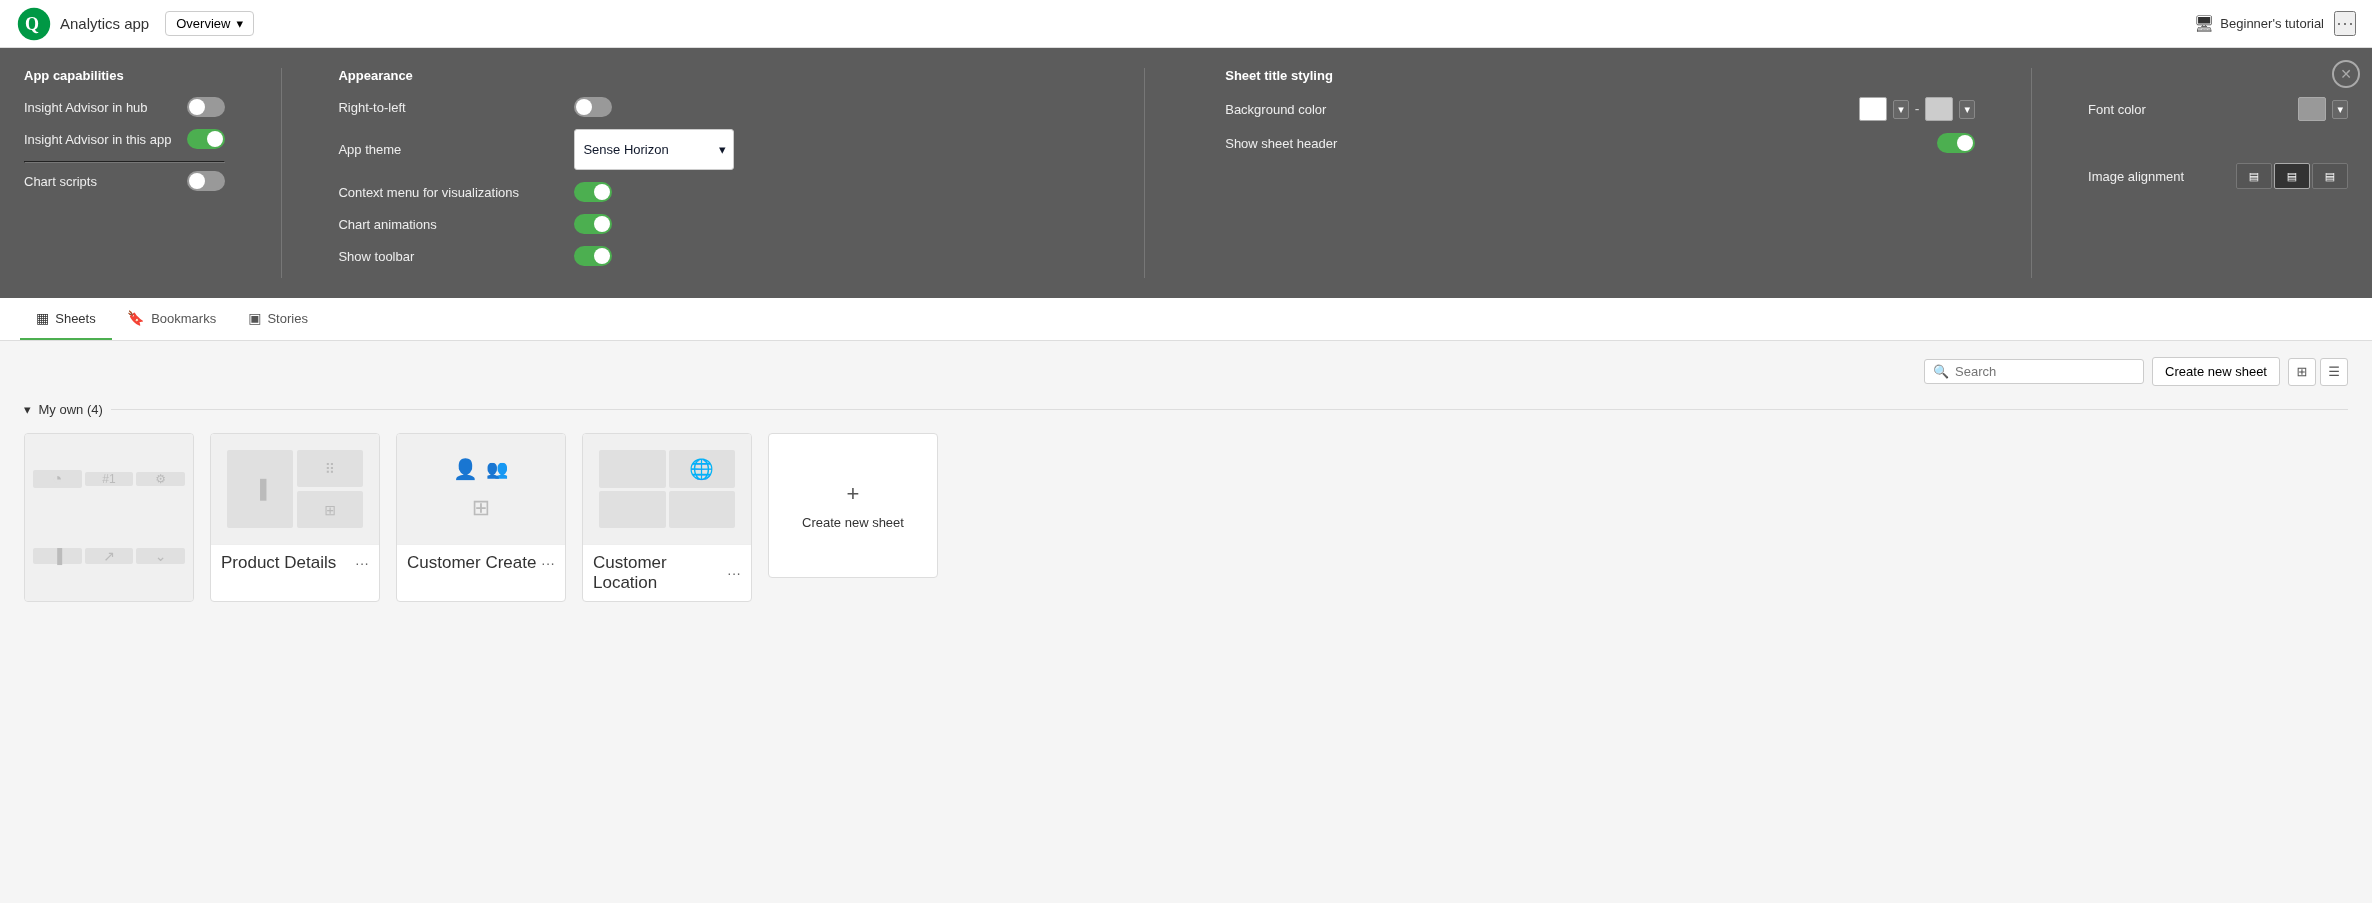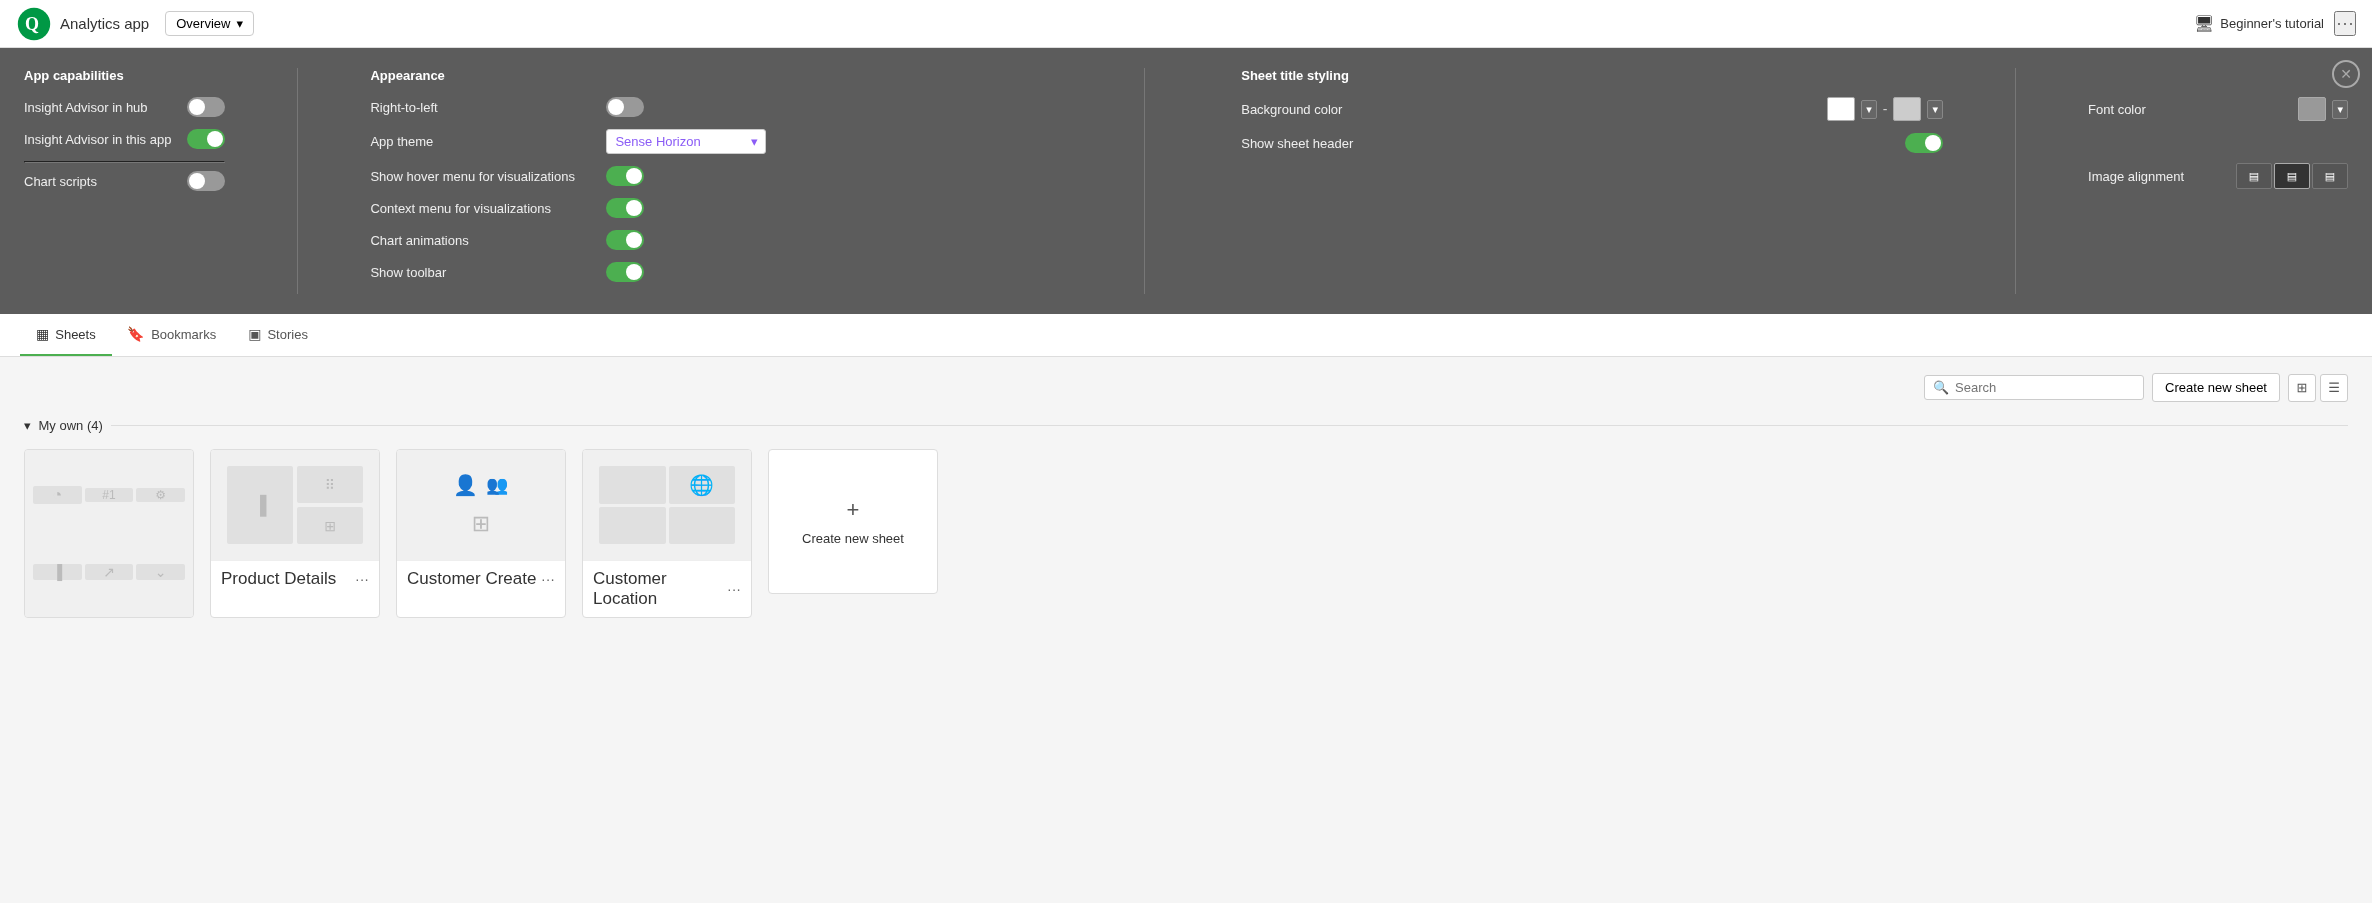--- a/index.html
+++ b/index.html
@@ -59,21 +59,21 @@
       cursor: pointer;
       color: #666;
     }
 
     
     .settings-panel {
       background: #5c5c5c;
       color: #fff;
       padding: 20px 24px;
       display: flex;
-      gap: 64px;
+      gap: 48px;
       position: relative;
     }
     .settings-section {
       min-width: 200px;
     }
     .settings-section h3 {
       font-size: 13px;
       font-weight: 600;
       margin-bottom: 14px;
       color: #fff;
@@ -129,24 +129,24 @@
     .appearance-section .setting-row {
       justify-content: flex-start;
     }
     .appearance-section .setting-label {
       width: 220px;
     }
     .theme-select {
       display: flex;
       align-items: center;
       background: #fff;
-      color: #8b5cf6;
+      color: #0f172a;
       border: 1px solid #ccc;
       border-radius: 3px;
-      padding: 4px 8px;
+      padding: 12px 8px;
       font-size: 13px;
       cursor: pointer;
       min-width: 160px;
       justify-content: space-between;
     }
 
     
     .sheet-title-section {
       flex: 1;
       margin-left: 24px;
@@ -519,24 +519,20 @@
     <div class="setting-row">
       <span class="setting-label">Right-to-left</span>
       <div class="toggle toggle-off"></div>
     </div>
     <div class="setting-row">
       <span class="setting-label">App theme</span>
       <button class="theme-select">
         <span>Sense Horizon</span>
         <span>▾</span>
       </button>
-    </div>
-    <div class="setting-row">
-      <span class="setting-label">Show hover menu for visualizations</span>
-      <div class="toggle toggle-on"></div>
     </div>
     <div class="setting-row">
       <span class="setting-label">Context menu for visualizations</span>
       <div class="toggle toggle-on"></div>
     </div>
     <div class="setting-row">
       <span class="setting-label">Chart animations</span>
       <div class="toggle toggle-on"></div>
     </div>
     <div class="setting-row">

